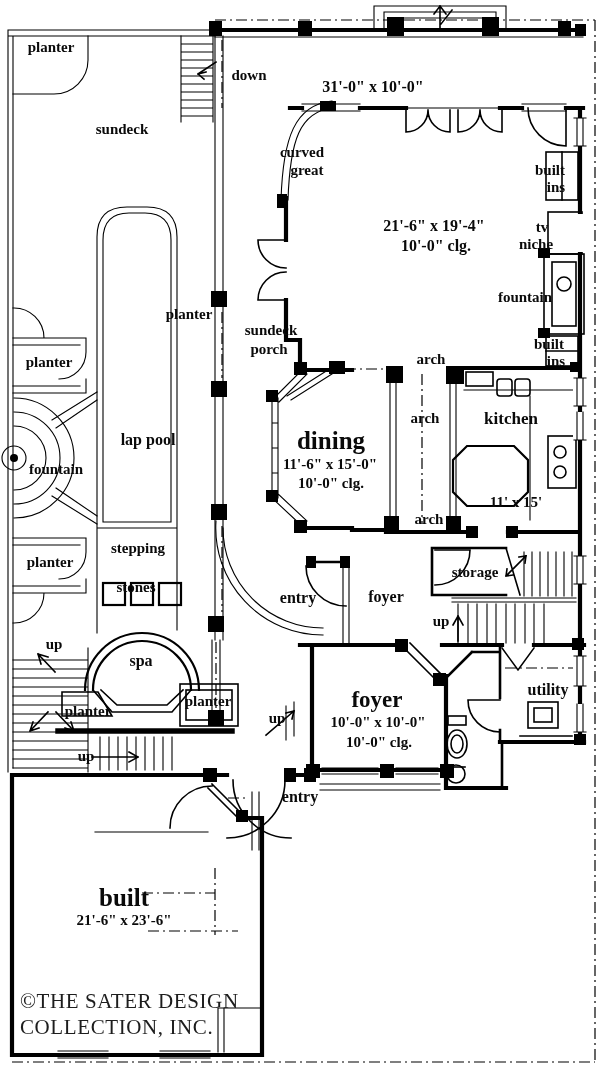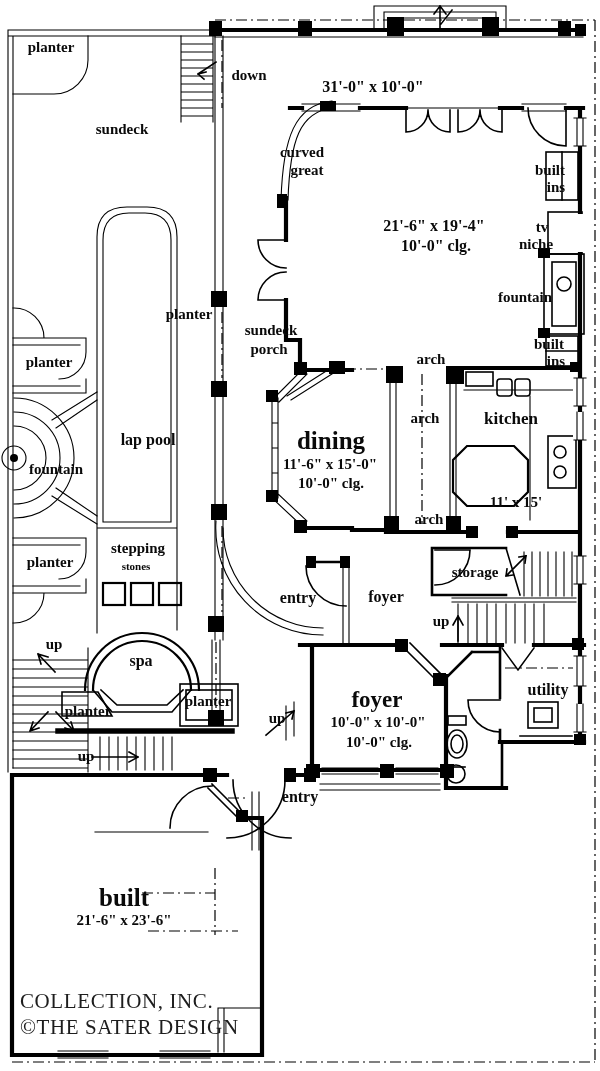--- a/index.html
+++ b/index.html
@@ -295,21 +295,21 @@
 
   <div class="lbl" style="left:331px;top:441px;font-size:25px">dining</div>
   <div class="lbl" style="left:330px;top:465px;font-size:15px">11'-6" x 15'-0"</div>
   <div class="lbl" style="left:331px;top:484px;font-size:15px">10'-0" clg.</div>
 
   <div class="lbl" style="left:49px;top:363px;font-size:15px">planter</div>
   <div class="lbl" style="left:56px;top:470px;font-size:15px">fountain</div>
   <div class="lbl" style="left:148px;top:440px;font-size:16px">lap pool</div>
   <div class="lbl" style="left:50px;top:563px;font-size:15px">planter</div>
   <div class="lbl" style="left:138px;top:549px;font-size:15px">stepping</div>
-  <div class="lbl" style="left:136px;top:567px;font-size:11px">stones</div>
+  <div class="lbl" style="left:136px;top:588px;font-size:15px">stones</div>
 
   <div class="lbl" style="left:475px;top:573px;font-size:15px">storage</div>
   <div class="lbl" style="left:441px;top:622px;font-size:15px">up</div>
   <div class="lbl" style="left:54px;top:645px;font-size:15px">up</div>
   <div class="lbl" style="left:141px;top:661px;font-size:16px">spa</div>
   <div class="lbl" style="left:88px;top:712px;font-size:15px">planter</div>
   <div class="lbl" style="left:208px;top:702px;font-size:15px">planter</div>
   <div class="lbl" style="left:277px;top:719px;font-size:15px">up</div>
   <div class="lbl" style="left:86px;top:757px;font-size:15px">up</div>
 
@@ -320,17 +320,17 @@
   <div class="lbl" style="left:378px;top:723px;font-size:15px">10'-0" x 10'-0"</div>
   <div class="lbl" style="left:379px;top:743px;font-size:15px">10'-0" clg.</div>
 
   <div class="lbl" style="left:548px;top:690px;font-size:16px">utility</div>
   <div class="lbl" style="left:300px;top:797px;font-size:16px">entry</div>
 
   <div class="lbl" style="left:124px;top:898px;font-size:25px">built</div>
   <div class="lbl" style="left:124px;top:921px;font-size:15px">21'-6" x 23'-6"</div>
 
   <div class="copyright">
+    <div>©THE SATER DESIGN</div>
     <div>COLLECTION, INC.</div>
-    <div>©THE SATER DESIGN</div>
   </div>
 
 </div>
 
 </body></html>

